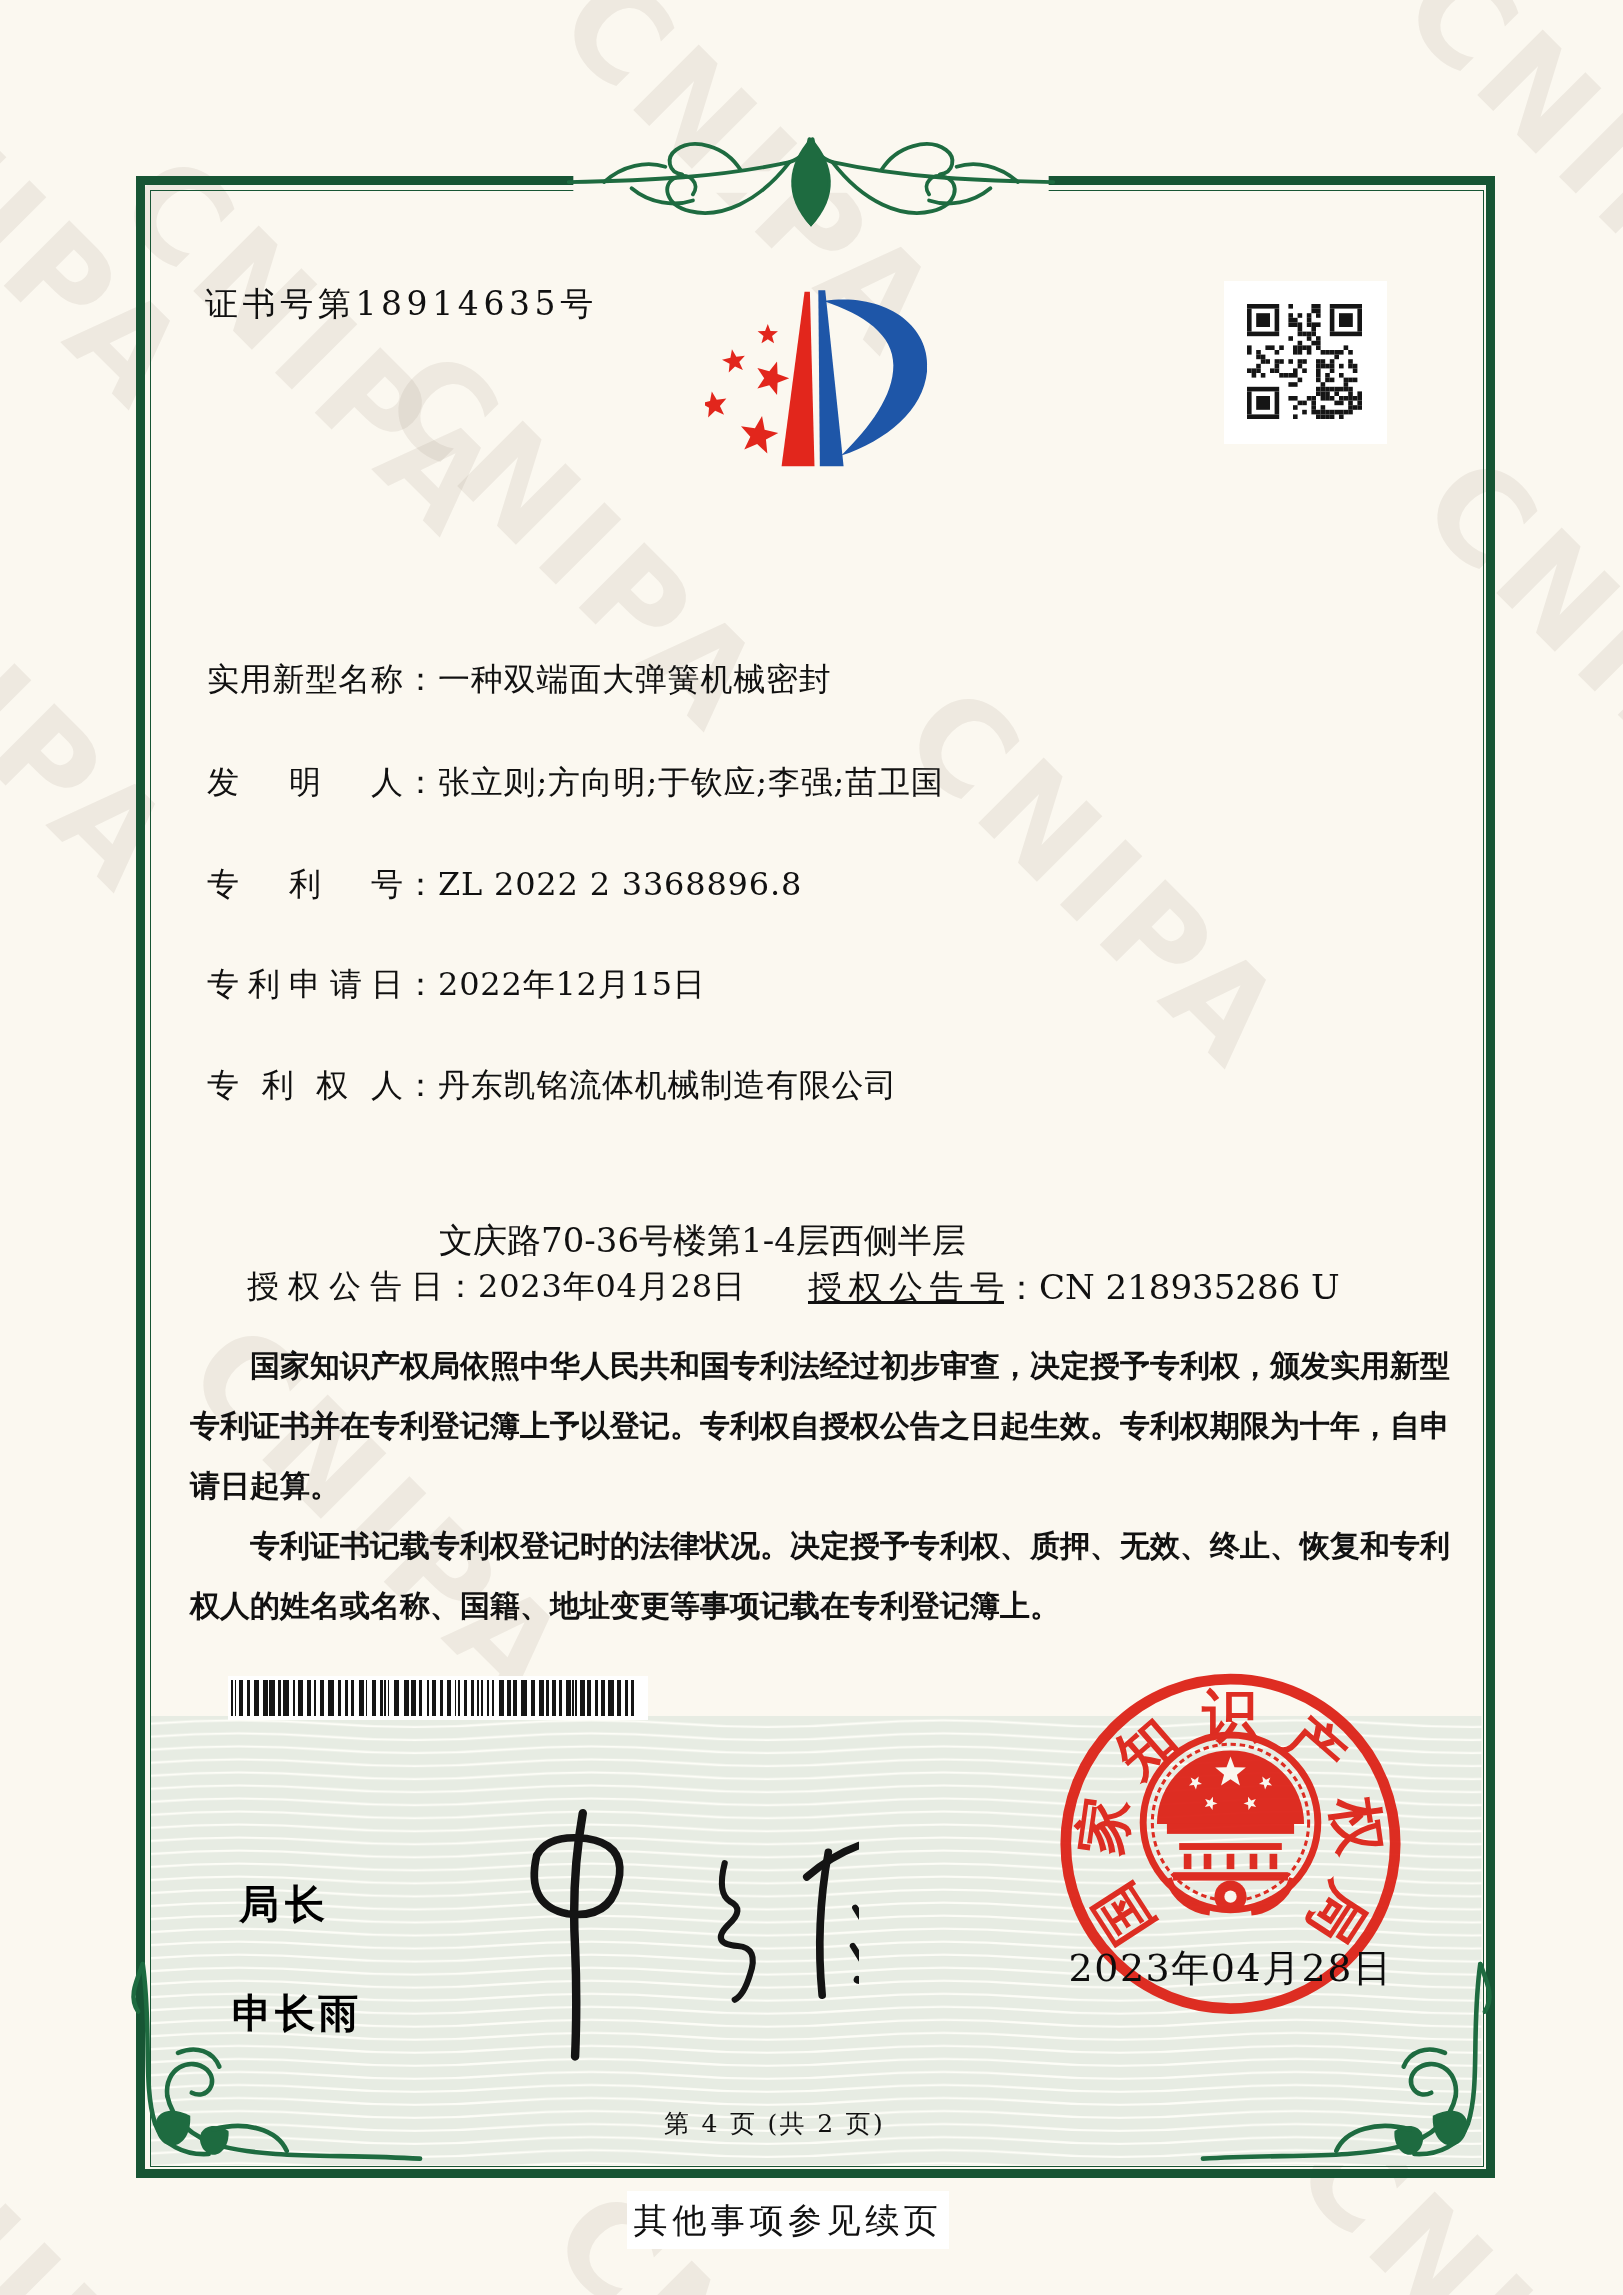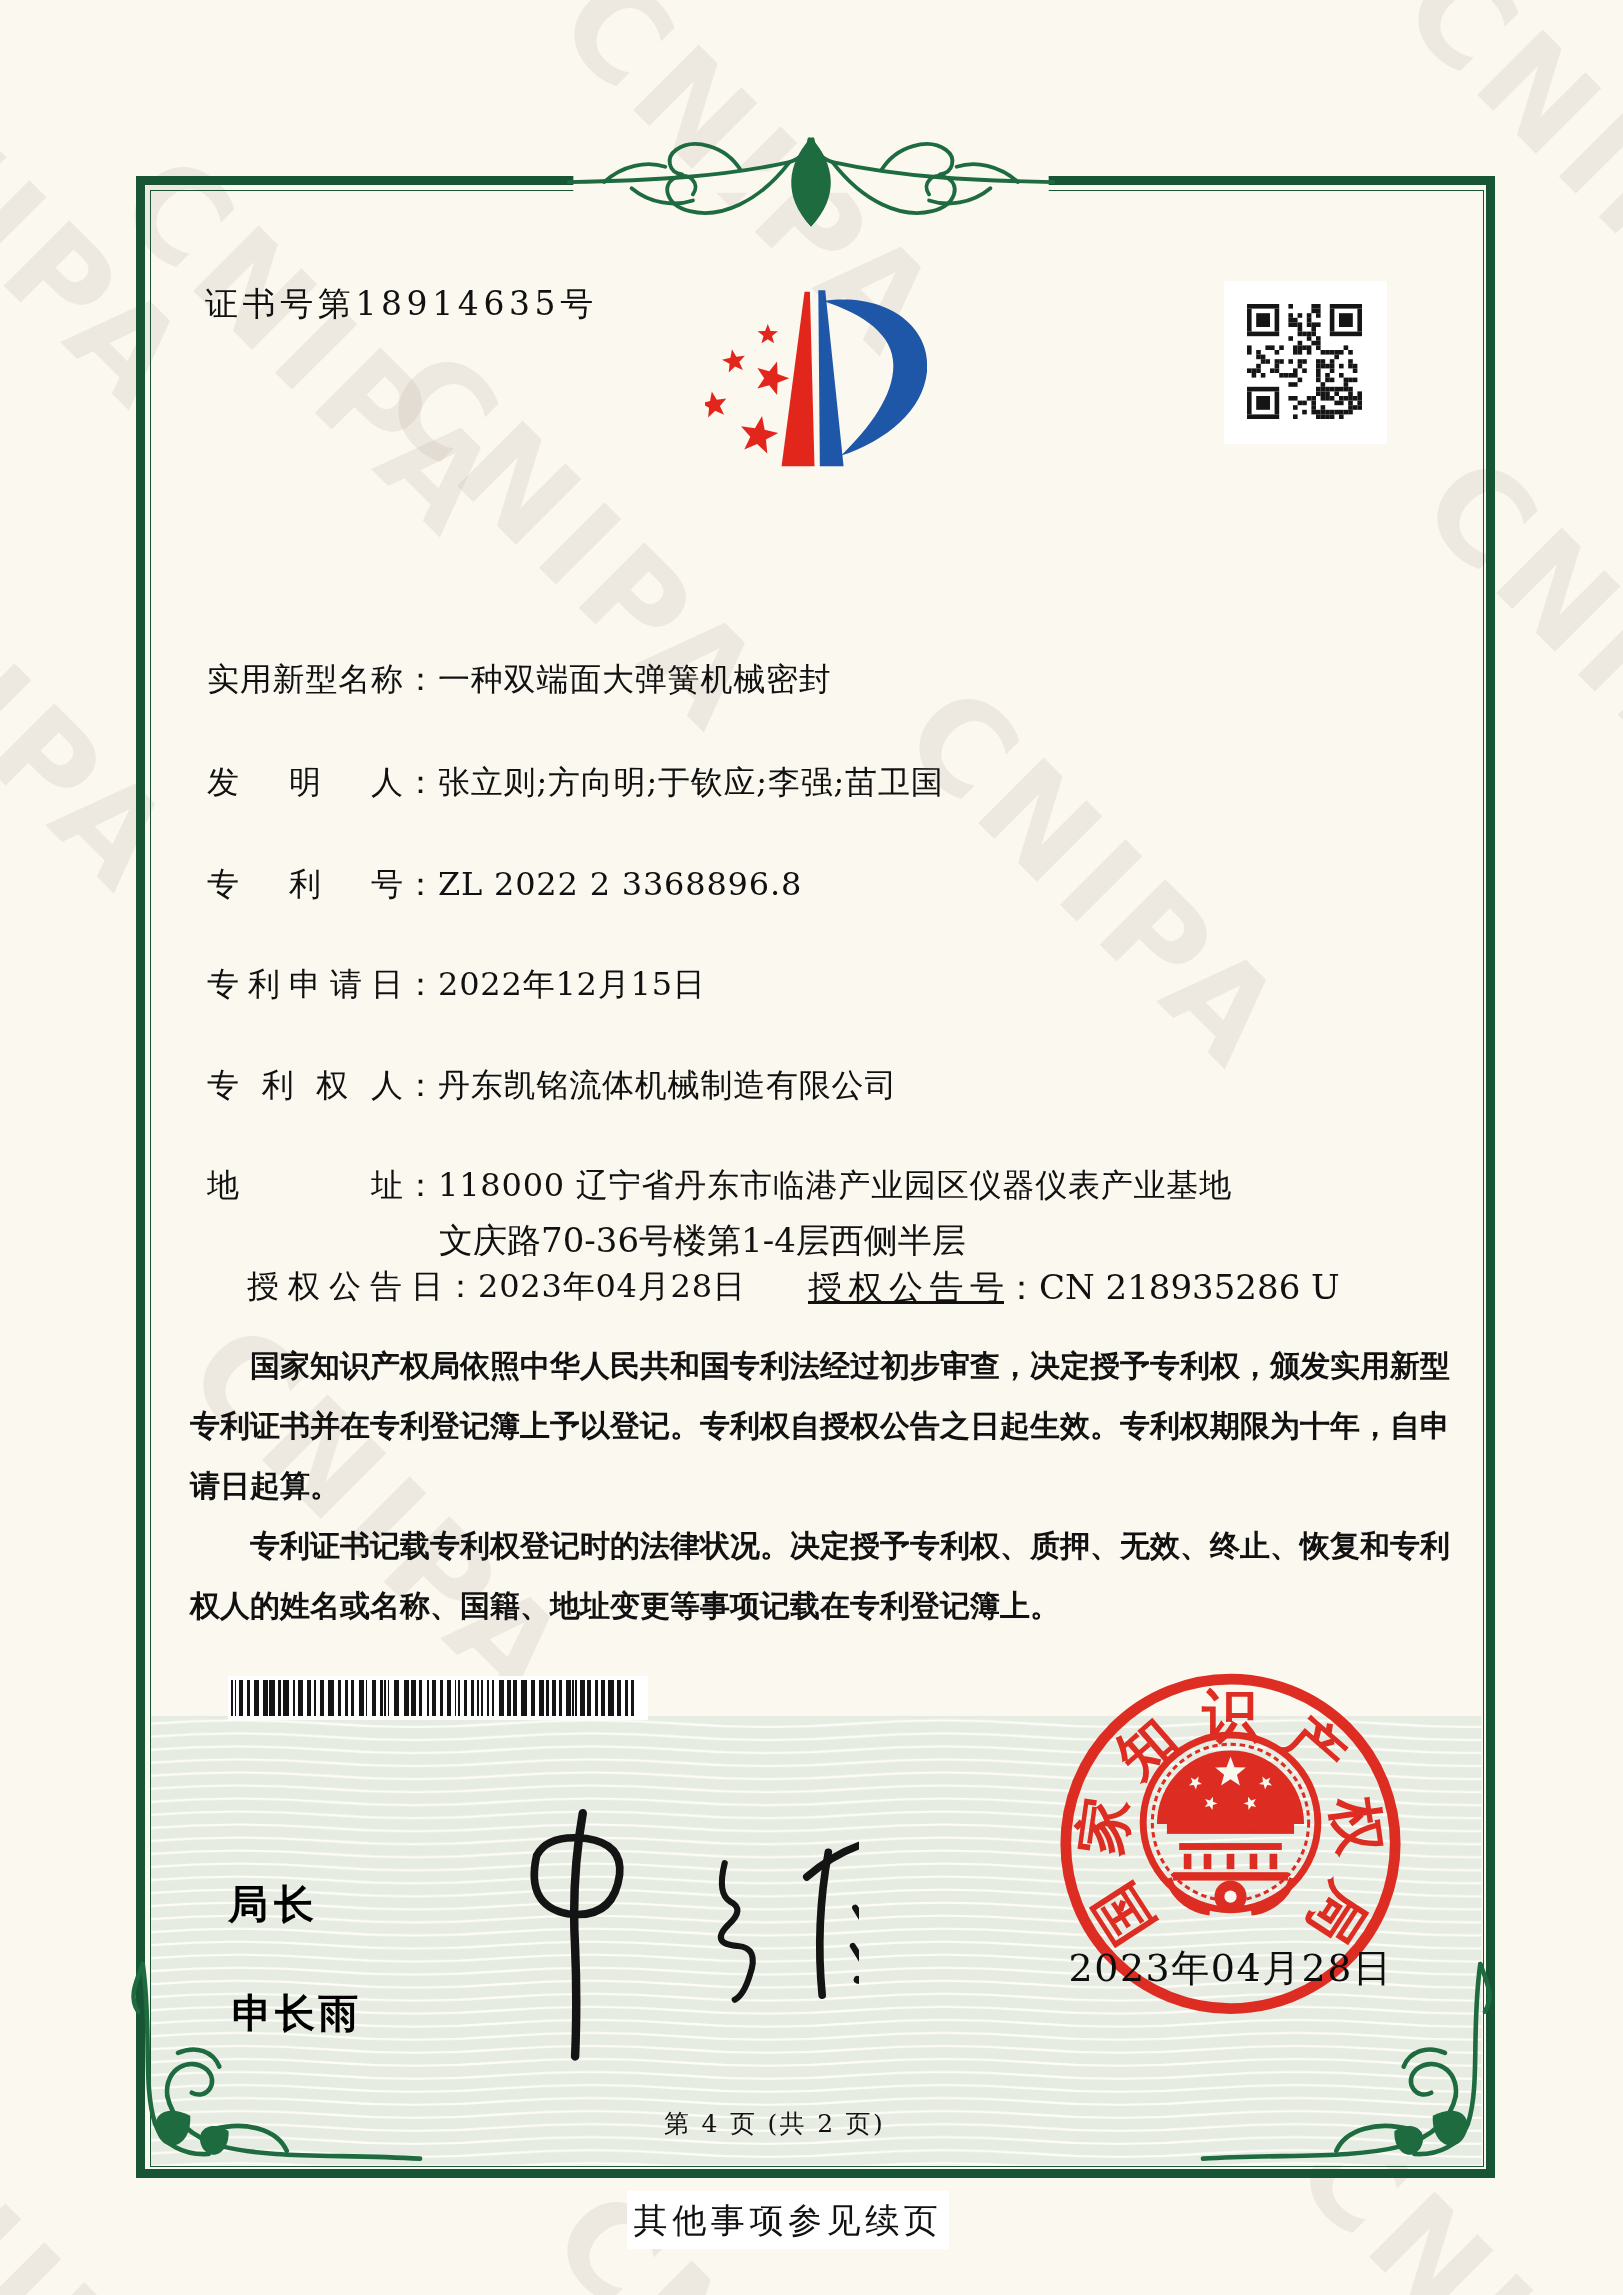--- a/index.html
+++ b/index.html
@@ -65,21 +65,21 @@
   }
   .legal p{margin:0;text-indent:2em;}
   
   .barcode{
     position:absolute;left:228px;top:1676px;width:420px;height:44px;
     background:#fff;z-index:5;display:flex;align-items:stretch;padding:3.8px 3.1px;box-sizing:border-box;
   }
   .barcode i{display:block;background:#151515;height:100%;}
   .barcode s{display:block;height:100%;}
   .director-title{
-    position:absolute;left:228px;top:1877px;z-index:6;
+    position:absolute;left:239px;top:1877px;z-index:6;
     font-family:"DejaVu Sans","Liberation Sans",sans-serif;
     font-weight:bold;font-size:40px;letter-spacing:6.1px;color:#000;
   }
   .director-name{
     position:absolute;left:232px;top:1986px;z-index:6;
     font-family:"DejaVu Sans","Liberation Sans",sans-serif;
     font-weight:bold;font-size:40px;letter-spacing:3.1px;color:#000;
   }
   .signature{position:absolute;left:460px;top:1771px;z-index:6;}
   .seal{position:absolute;left:1052px;top:1673px;z-index:6;opacity:0.95;}
@@ -365,23 +365,20 @@
   </div>
   <div class="field" style="top:863px">
     <span class="lbl">专利号</span><span class="colon">：</span><span class="val">ZL 2022 2 3368896.8</span>
   </div>
   <div class="field" style="top:963px">
     <span class="lbl">专利申请日</span><span class="colon">：</span><span class="val">2022年12月15日</span>
   </div>
   <div class="field" style="top:1064px">
     <span class="lbl">专利权人</span><span class="colon">：</span><span class="val">丹东凯铭流体机械制造有限公司</span>
   </div>
-  <div class="field" style="top:1164px">
-    <span class="lbl">地址</span><span class="colon">：</span><span class="val">118000 辽宁省丹东市临港产业园区仪器仪表产业基地</span>
-  </div>
   <div class="addr2">文庆路70-36号楼第1-4层西侧半层</div>
 
   <div class="field grant-date">
     <span class="lbl">授权公告日</span><span class="colon">：</span><span class="val">2023年04月28日</span>
   </div>
   <div class="grant-no">
     <span class="lbl">授权公告号</span><span class="colon">：</span><span class="val">CN 218935286 U</span>
   </div>
 
   <div class="legal">

